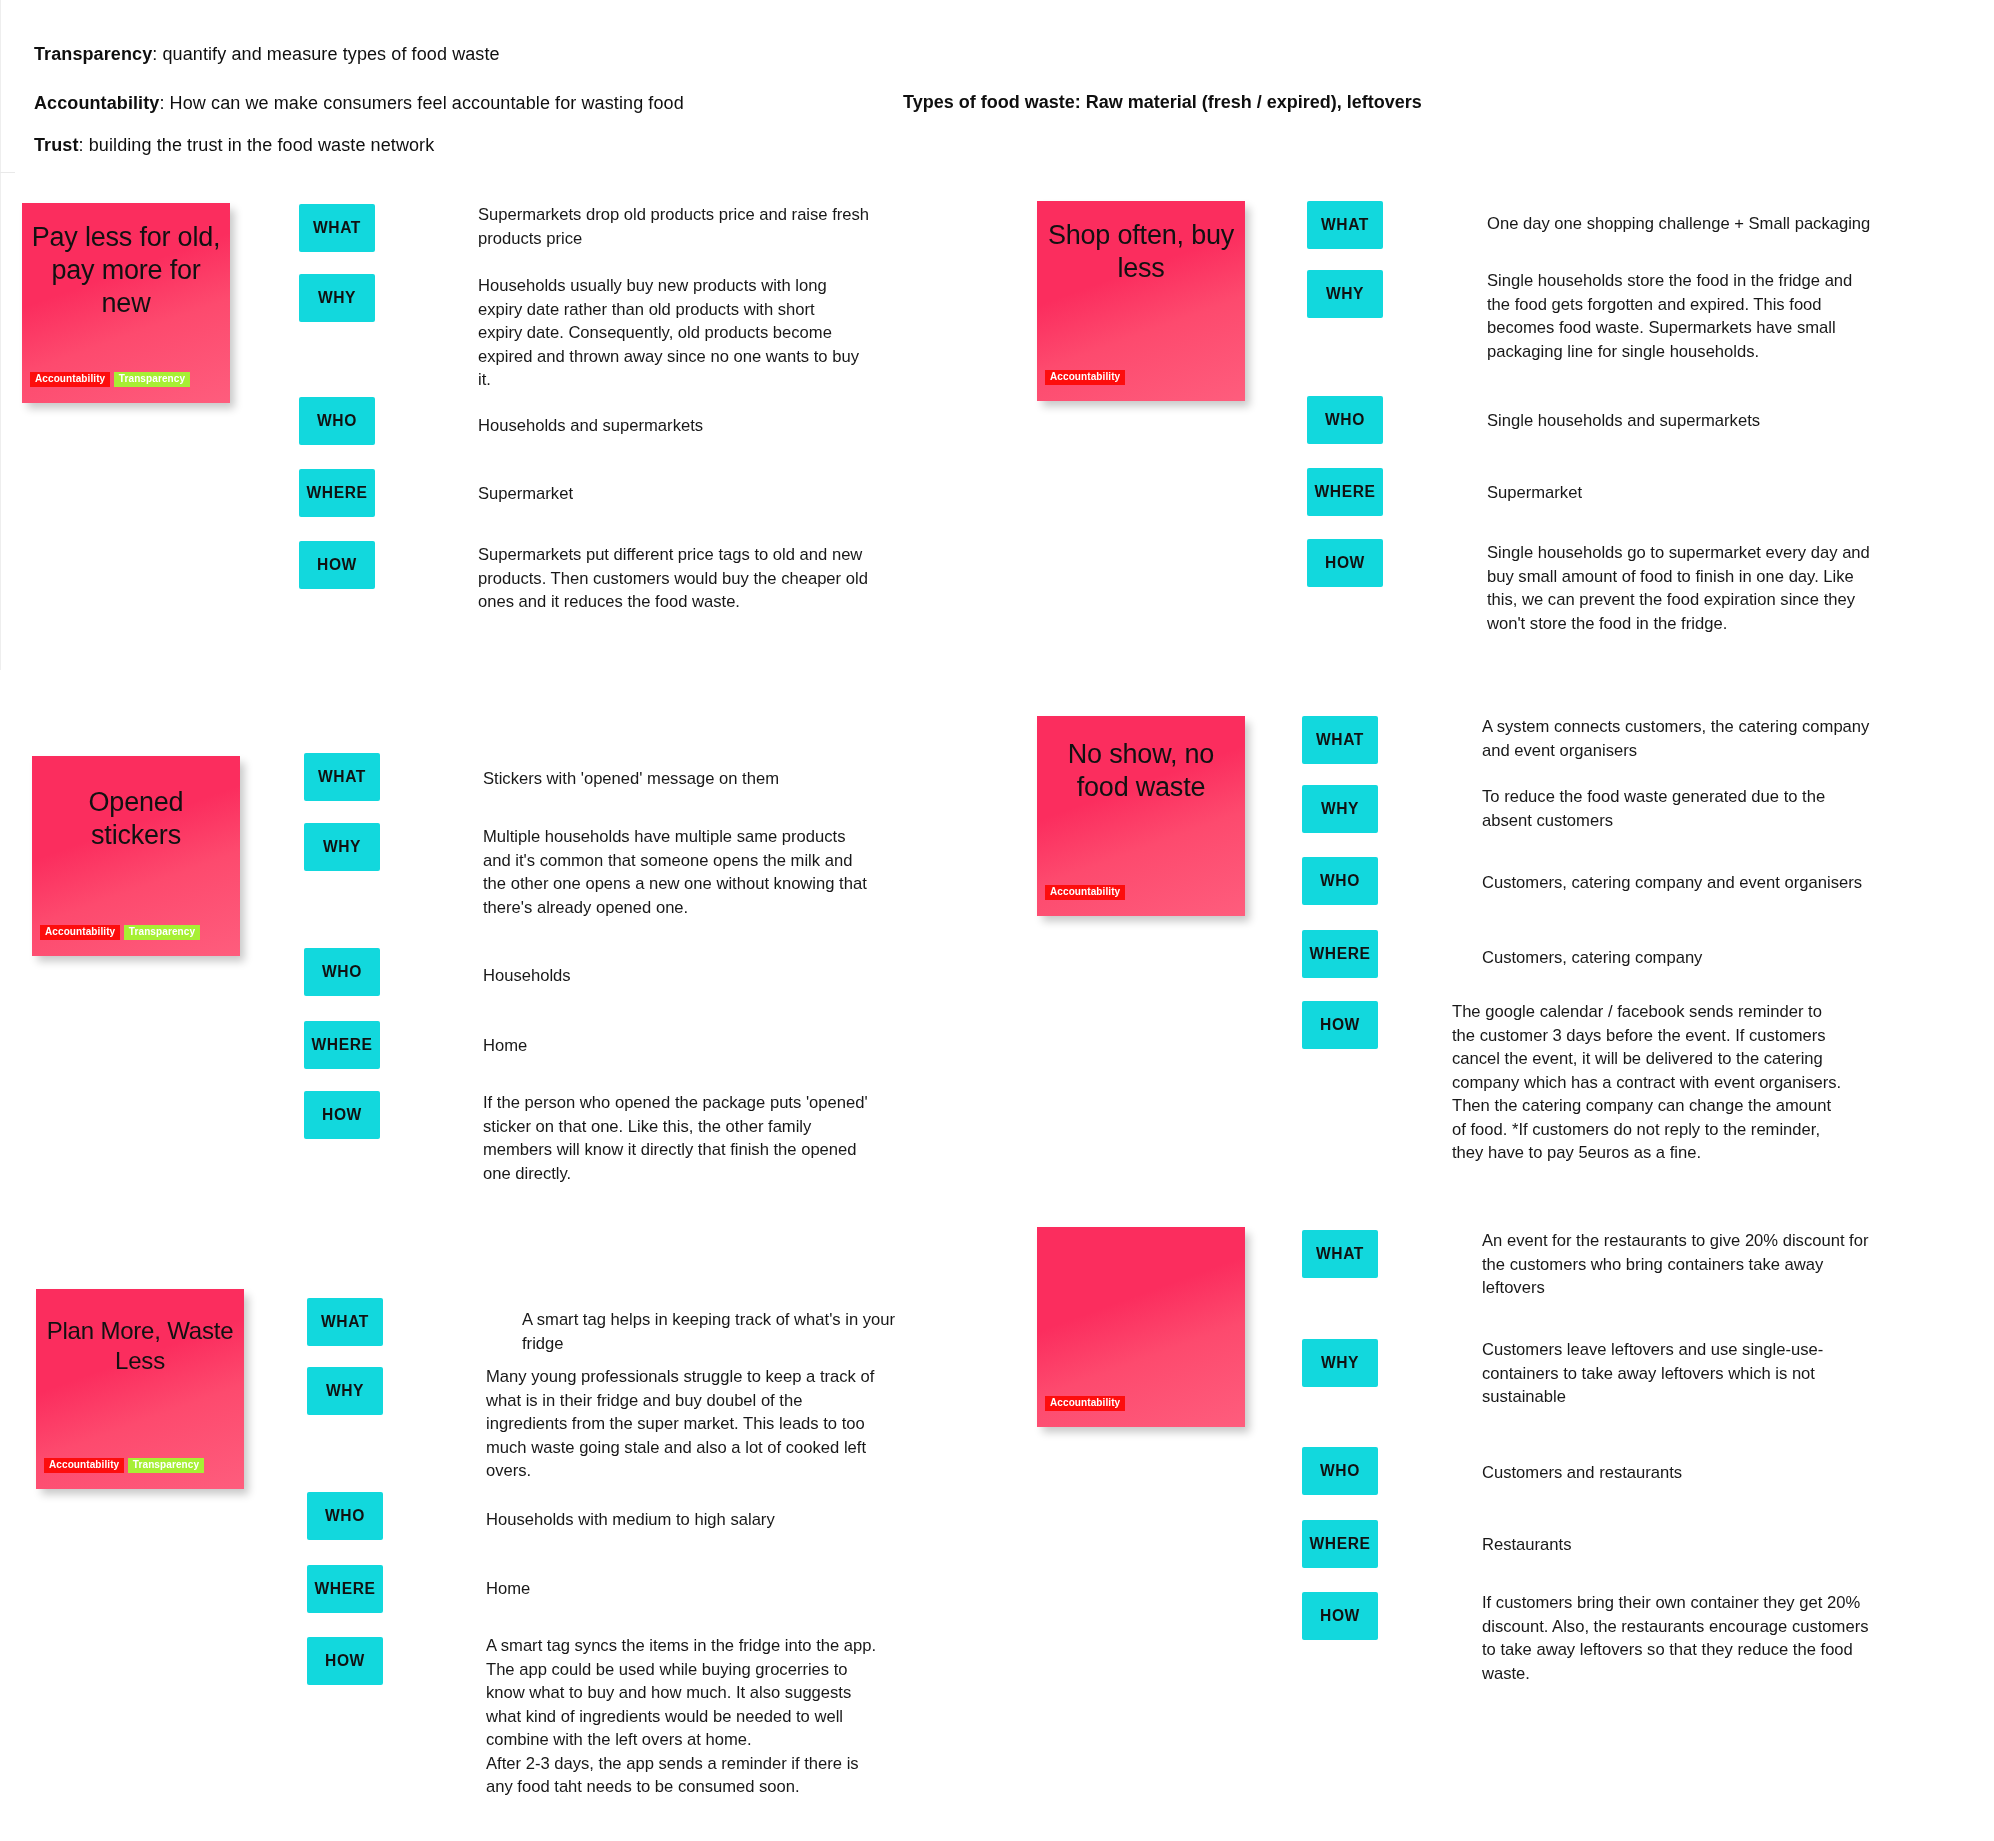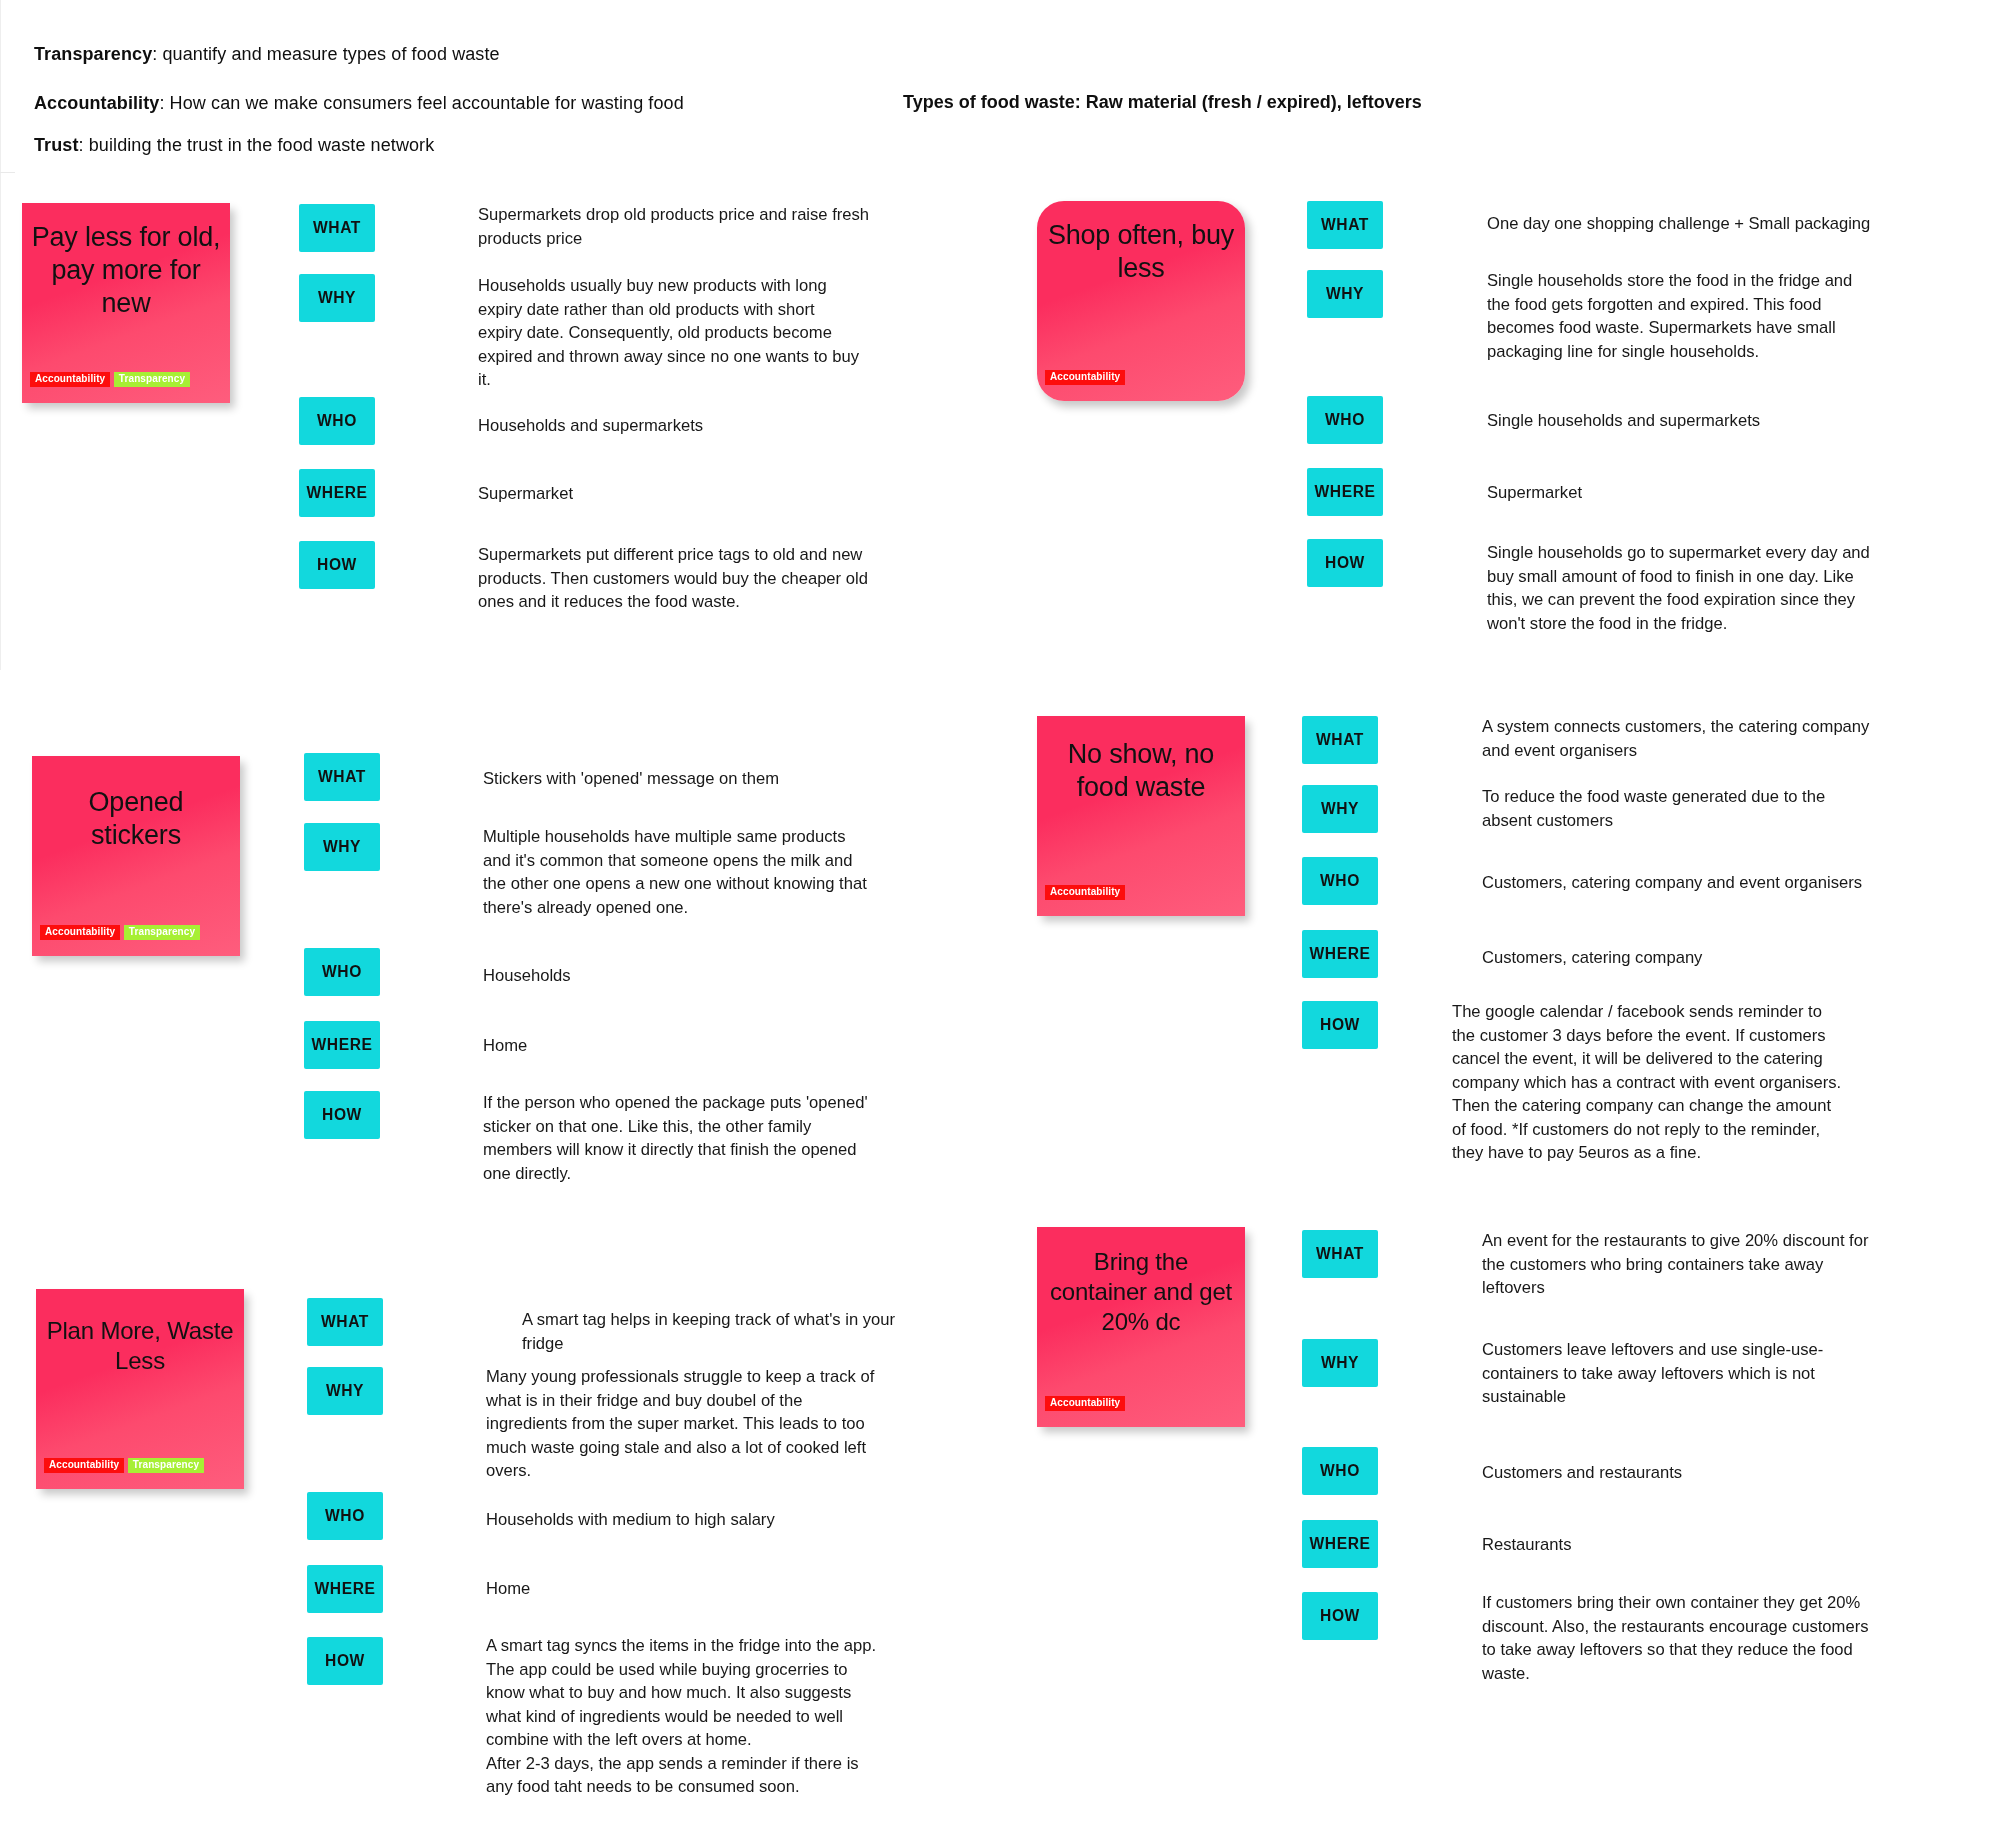--- a/index.html
+++ b/index.html
@@ -168,21 +168,21 @@
     <div class="answer" style="left:478px;top:414px;width:499px;"> Households and supermarkets</div>
     <div class="pill" style="left:299px;top:469px;">WHERE</div>
     <div class="answer" style="left:478px;top:482px;width:499px;">Supermarket</div>
     <div class="pill" style="left:299px;top:541px;">HOW</div>
     <div class="answer" style="left:478px;top:543px;width:499px;">Supermarkets put different price tags to old and new
 products. Then customers would buy the cheaper old
 ones and it reduces the food waste.</div>
   </div>
 
   <div class="block" style="left:0;top:0;">
-    <div class="sticky" style="left:1037px;top:201px;border-radius:27px;">
+    <div class="sticky" style="left:1037px;top:201px;">
       <div class="sticky-title">Shop often, buy less</div>
       <div class="tags">
         <span class="tag tag-accountability">Accountability</span>
       </div>
     </div>
     <div class="pill" style="left:1307px;top:201px;">WHAT</div>
     <div class="answer" style="left:1487px;top:212px;width:509px;">One day one shopping challenge + Small packaging</div>
     <div class="pill" style="left:1307px;top:270px;">WHY</div>
     <div class="answer" style="left:1487px;top:269px;width:509px;">Single households store the food in the fridge and
 the food gets forgotten and expired. This food
@@ -278,21 +278,20 @@
 The app could be used while buying grocerries to
 know what to buy and how much. It also suggests
 what kind of ingredients would be needed to well
 combine with the left overs at home.
 After 2-3 days, the app sends a reminder if there is
 any food taht needs to be consumed soon.</div>
   </div>
 
   <div class="block" style="left:0;top:0;">
     <div class="sticky" style="left:1037px;top:1227px;">
-      <div class="sticky-title small" style="top:20px;">Bring the container and get 20% dc</div>
       <div class="tags">
         <span class="tag tag-accountability">Accountability</span>
       </div>
     </div>
     <div class="pill" style="left:1302px;top:1230px;">WHAT</div>
     <div class="answer" style="left:1482px;top:1229px;width:509px;">An event for the restaurants to give 20% discount for
 the customers who bring containers take away
 leftovers</div>
     <div class="pill" style="left:1302px;top:1339px;">WHY</div>
     <div class="answer" style="left:1482px;top:1338px;width:509px;">Customers leave leftovers and use single-use-

